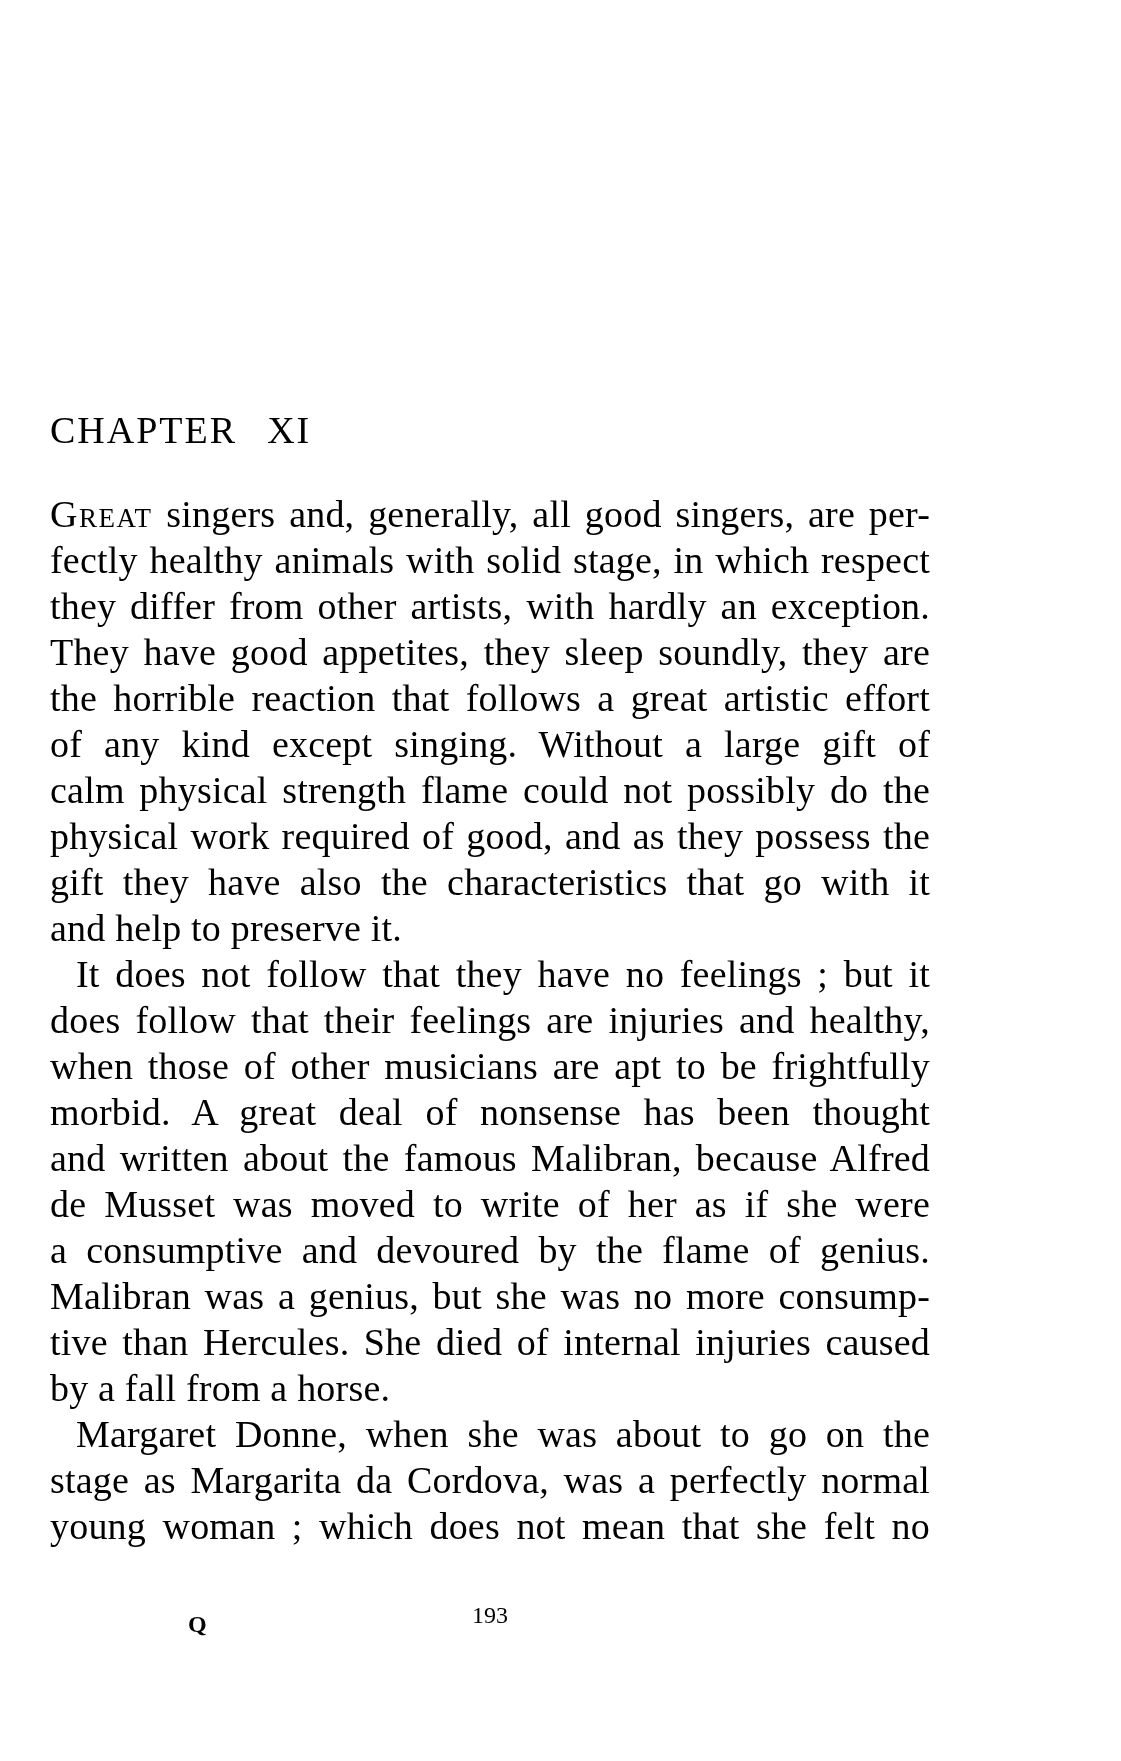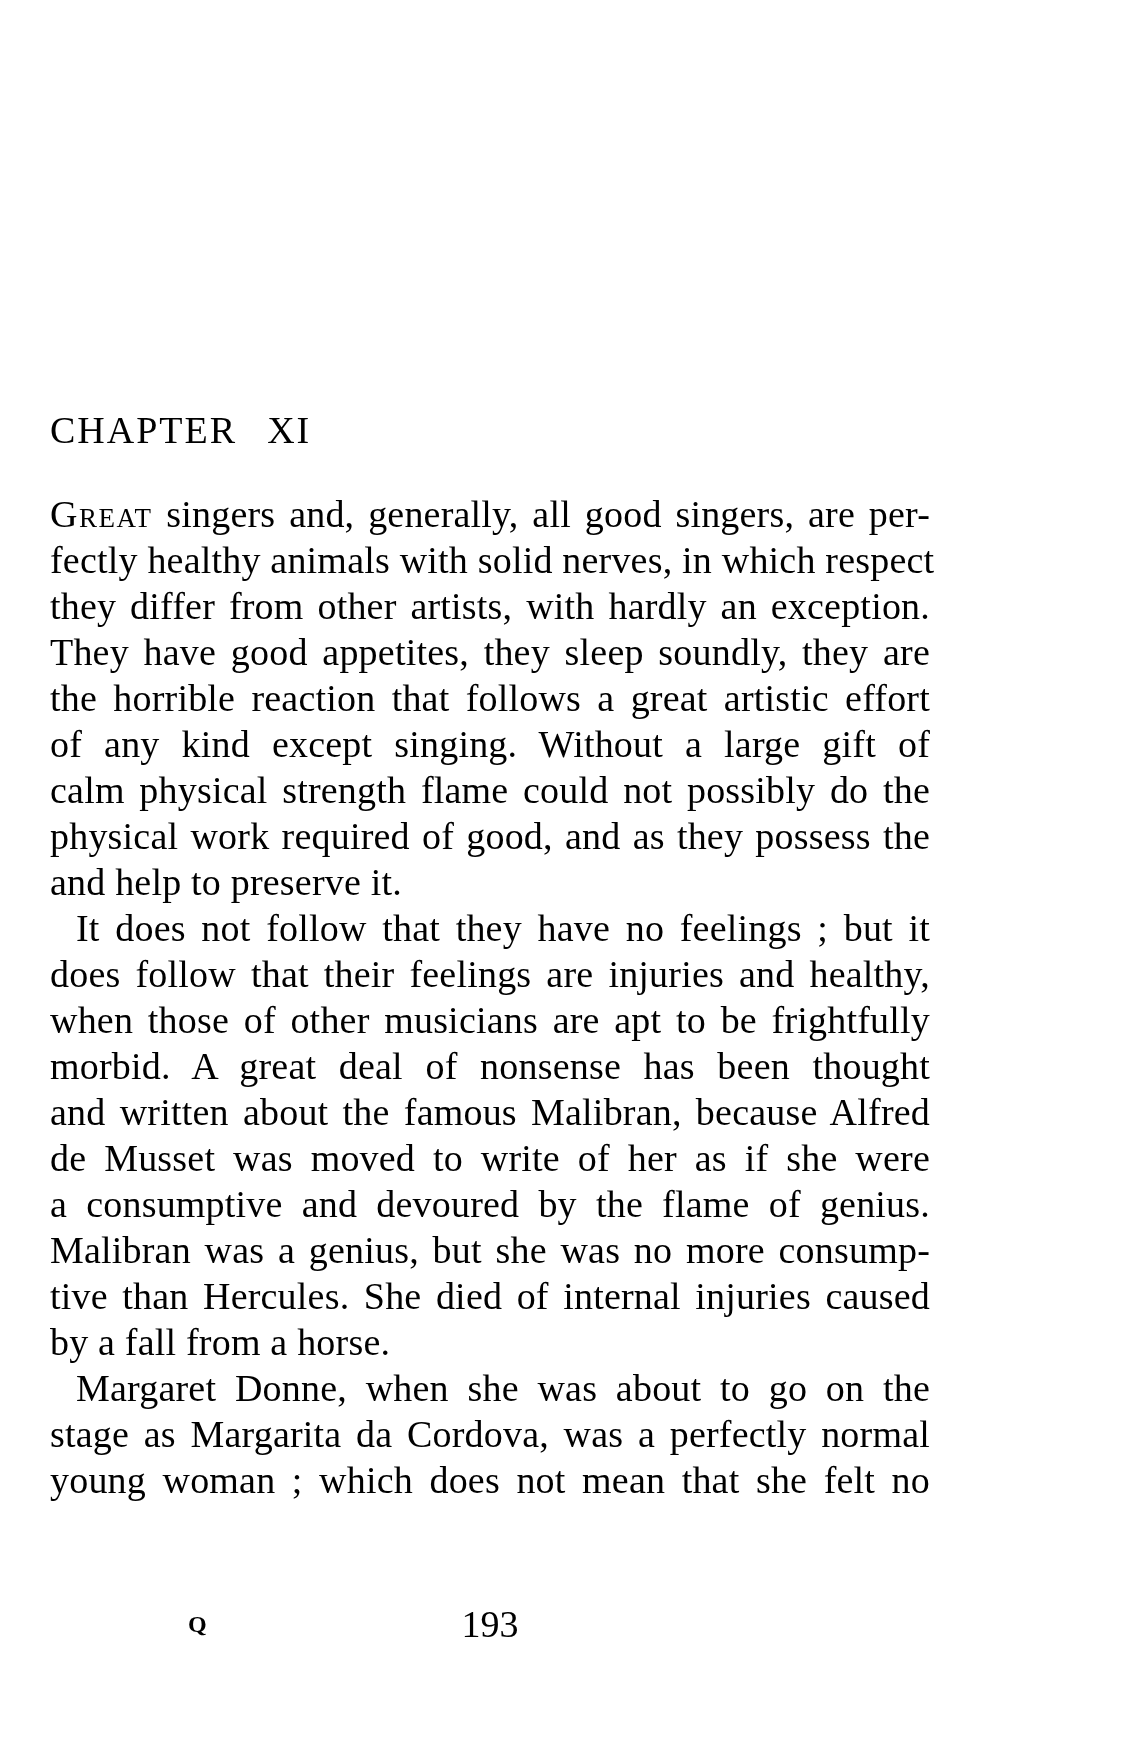--- a/index.html
+++ b/index.html
@@ -66,41 +66,42 @@
     left: 138px; top: 9px;
     font-size: 24px;
     font-weight: bold;
     font-variant: small-caps;
   }
   .pagenum {
     position: absolute;
     left: 0; top: 0;
     width: 100%;
     text-align: center;
-    font-size: 38px;
+    font-size: 24px;
   }
 </style>
 </head>
 <body>
 
 <div class="page">
   <div class="column">
 
     <div class="heading"><span>CHAPTER</span><span class="chapter-number">XI</span></div>
 
     <div class="bodytext">
 
       <div class="bline"><span class="sc">Great</span> <span>singers and, generally, all good singers, are per-</span></div>
-      <div class="bline">fectly healthy animals with solid nerves, in which respect</div>
+      <div class="bline">fectly healthy animals with solid stage, in which respect</div>
       <div class="bline">they differ from other artists, with hardly an exception.</div>
       <div class="bline">They have good appetites, they sleep soundly, they are</div>
       <div class="bline">the horrible reaction that follows a great artistic effort</div>
       <div class="bline">of any kind except singing. Without a large gift of</div>
       <div class="bline">calm physical strength flame could not possibly do the</div>
       <div class="bline">physical work required of good, and as they possess the</div>
+      <div class="bline">gift they have also the characteristics that go with it</div>
       <div class="bline end">and help to preserve it.</div>
 
       <div class="bline indent">It does not follow that they have no feelings ; but it</div>
       <div class="bline">does follow that their feelings are injuries and healthy,</div>
       <div class="bline">when those of other musicians are apt to be frightfully</div>
       <div class="bline">morbid. A great deal of nonsense has been thought</div>
       <div class="bline">and written about the famous Malibran, because Alfred</div>
       <div class="bline">de Musset was moved to write of her as if she were</div>
       <div class="bline">a consumptive and devoured by the flame of genius.</div>
       <div class="bline">Malibran was a genius, but she was no more consump-</div>

